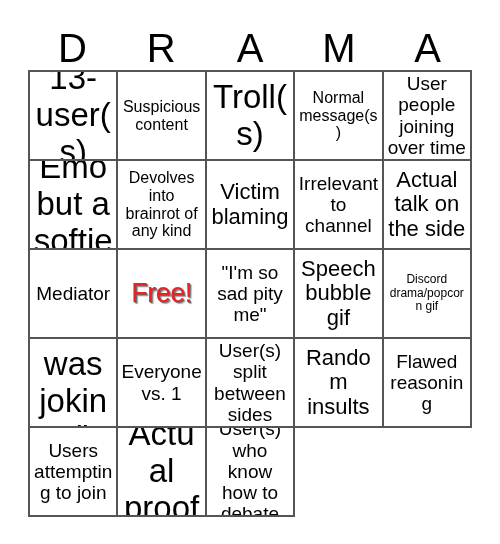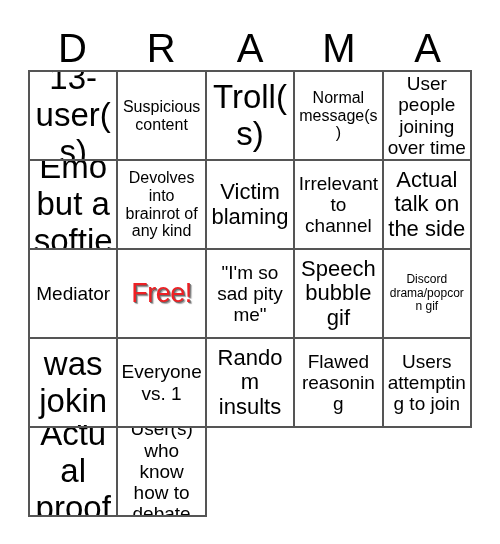--- a/index.html
+++ b/index.html
@@ -161,20 +161,23 @@
 
     <div class="bingo-cell">
         <span class="cell-text fs-xs">Discord drama/popcorn gif</span>
       </div>
     <div class="bingo-cell">
         <span class="cell-text fs-xl">"I was joking"</span>
       </div>
     <div class="bingo-cell">
         <span class="cell-text fs-md">Everyone vs. 1</span>
       </div>
+    <div class="bingo-cell">
+        <span class="cell-text fs-md">User(s) split between sides</span>
+      </div>
 
     <div class="bingo-cell">
         <span class="cell-text fs-lg">Random insults</span>
       </div>
     <div class="bingo-cell">
         <span class="cell-text fs-md">Flawed reasoning</span>
       </div>
     <div class="bingo-cell">
         <span class="cell-text fs-md">Users attempting to join</span>
       </div>

